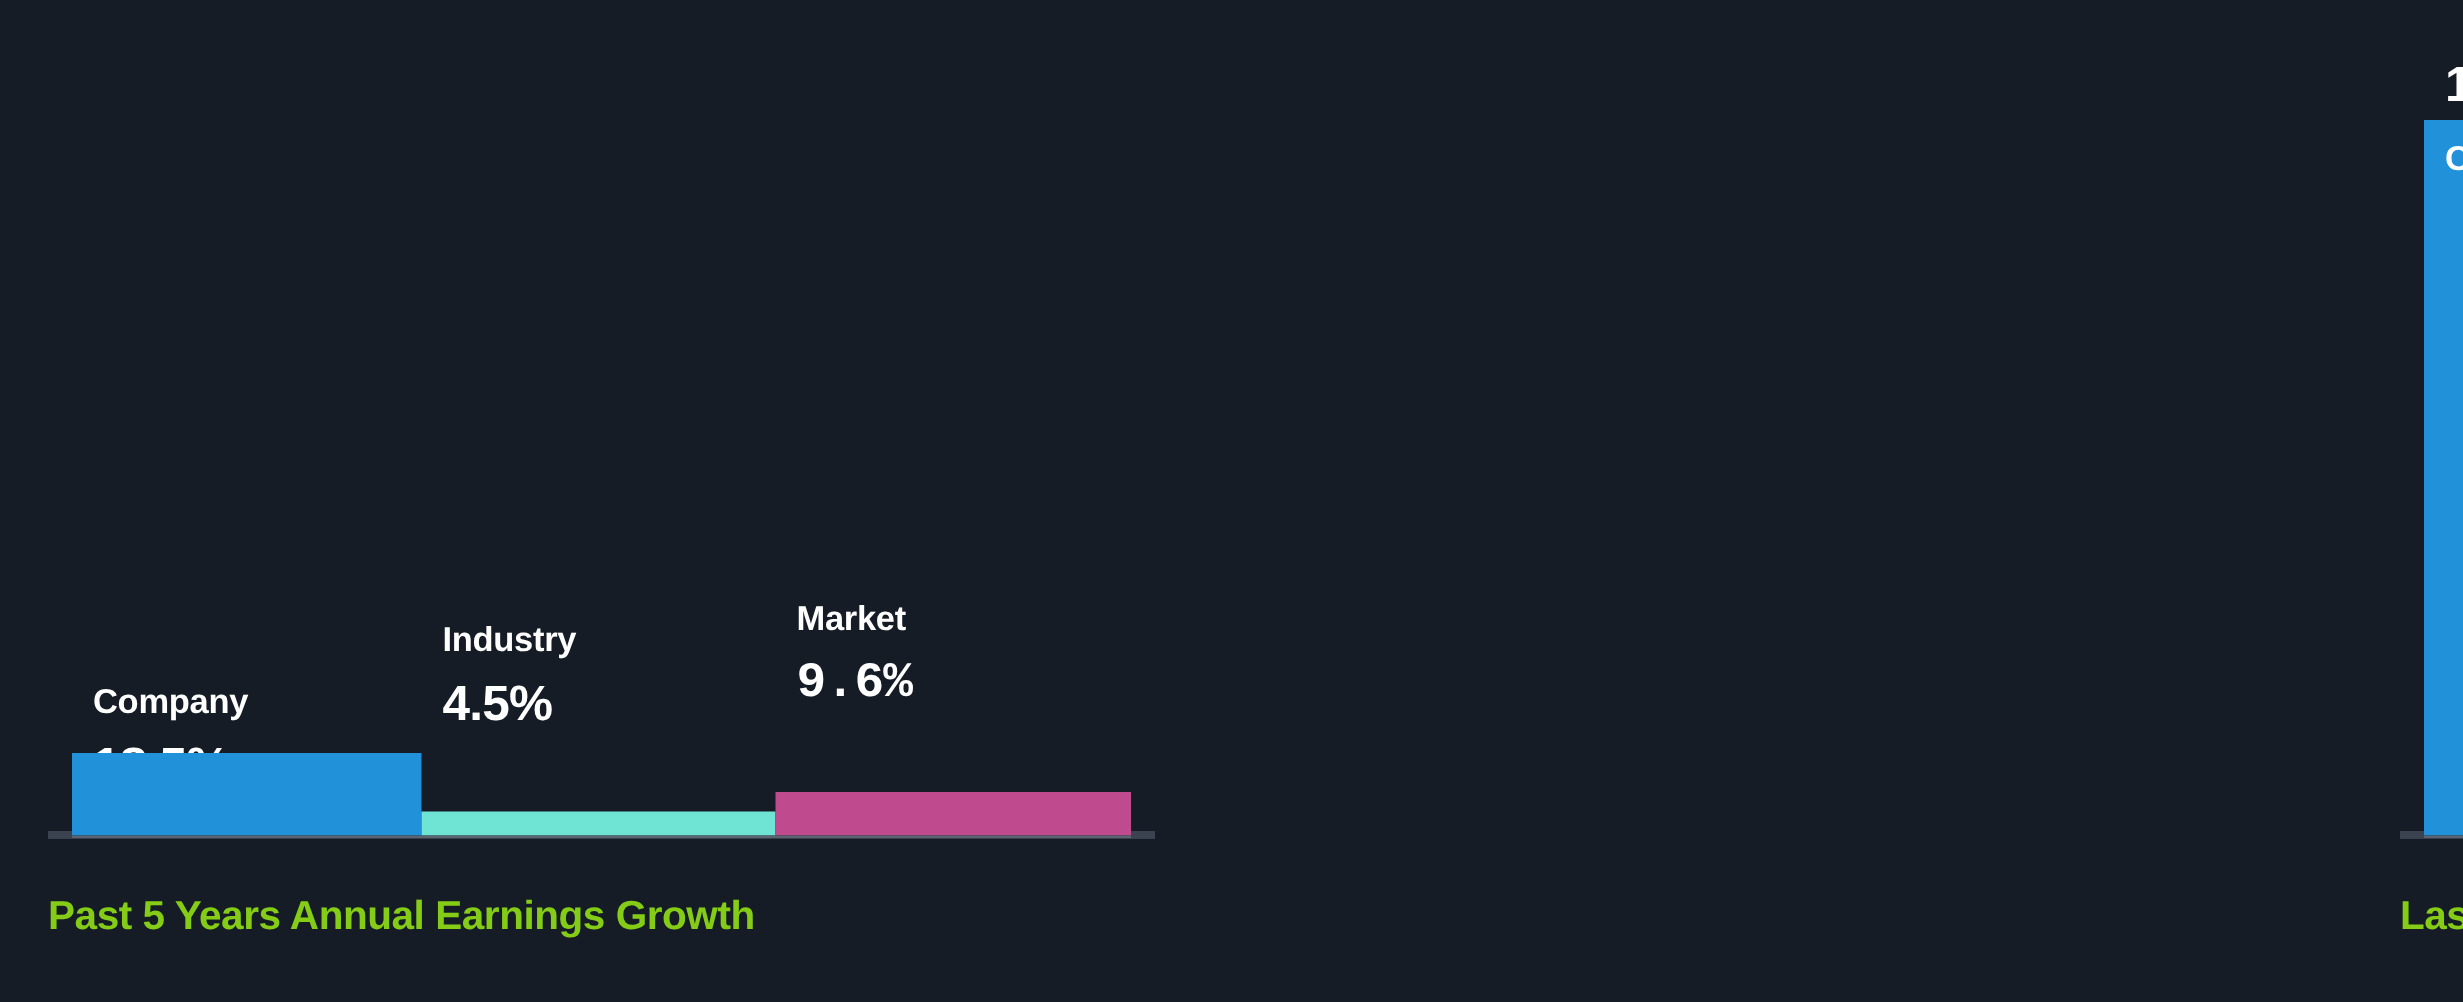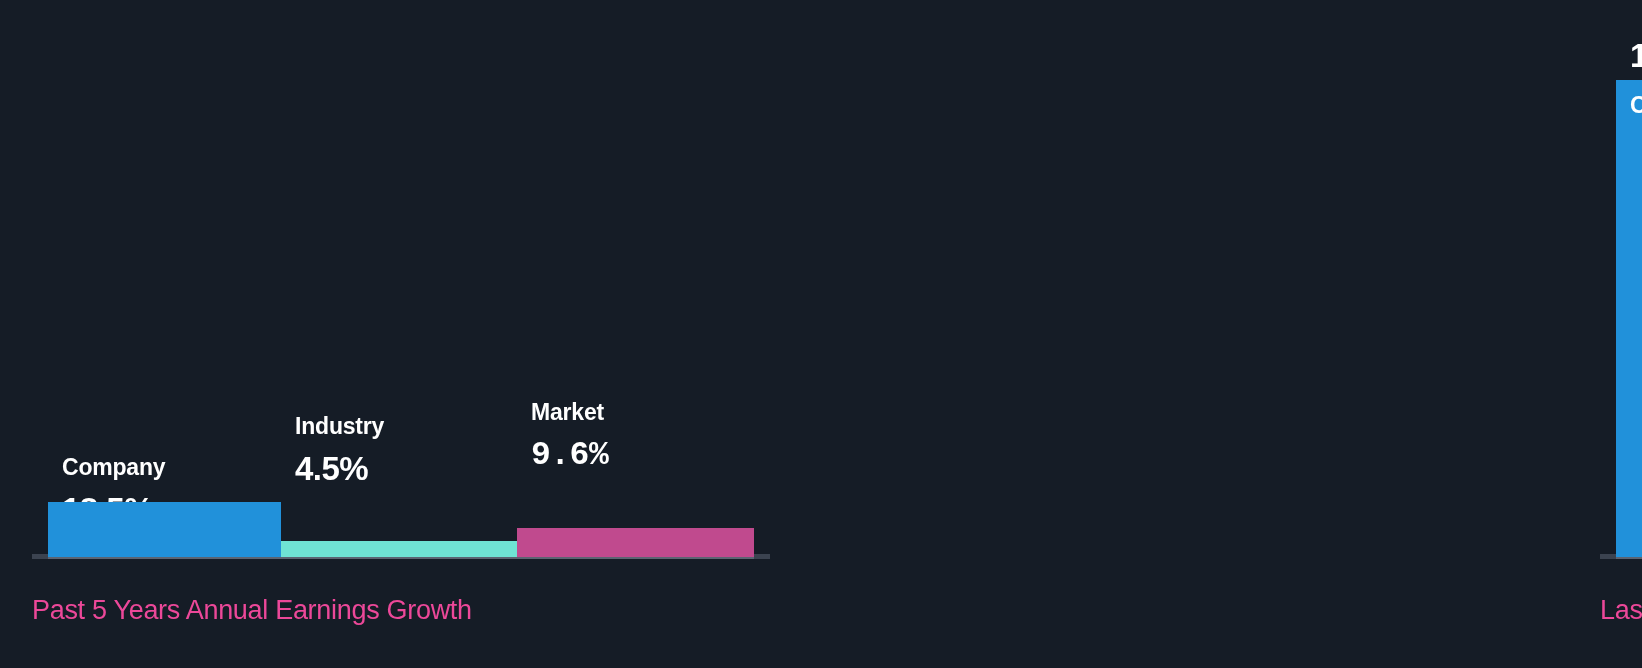--- a/index.html
+++ b/index.html
@@ -99,22 +99,22 @@
     white-space:nowrap;
     color:#ffffff;
     font-size:33px;
     font-weight:bold;
     letter-spacing:-0.5px;
   }
   .chart-title{
     position:absolute;
     bottom:42px;
     font-size:27px;
-    font-weight:normal;
-    color:#ec4899;
+    font-weight:bold;
+    color:#84cc16;
     letter-spacing:-0.3px;
     white-space:nowrap;
   }
   .panel-left .chart-title{ left:32px; }
   .panel-right .chart-title{ left:800px; }
 </style>
 </head>
 <body>
 
 <div class="charts">

